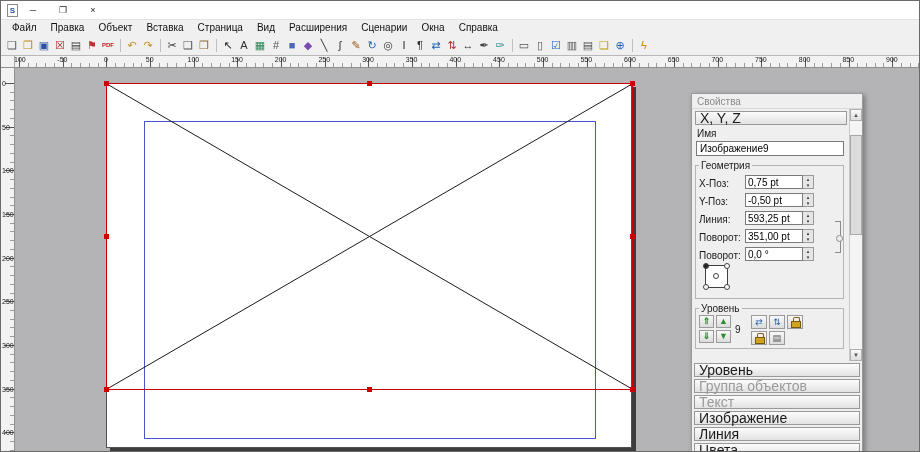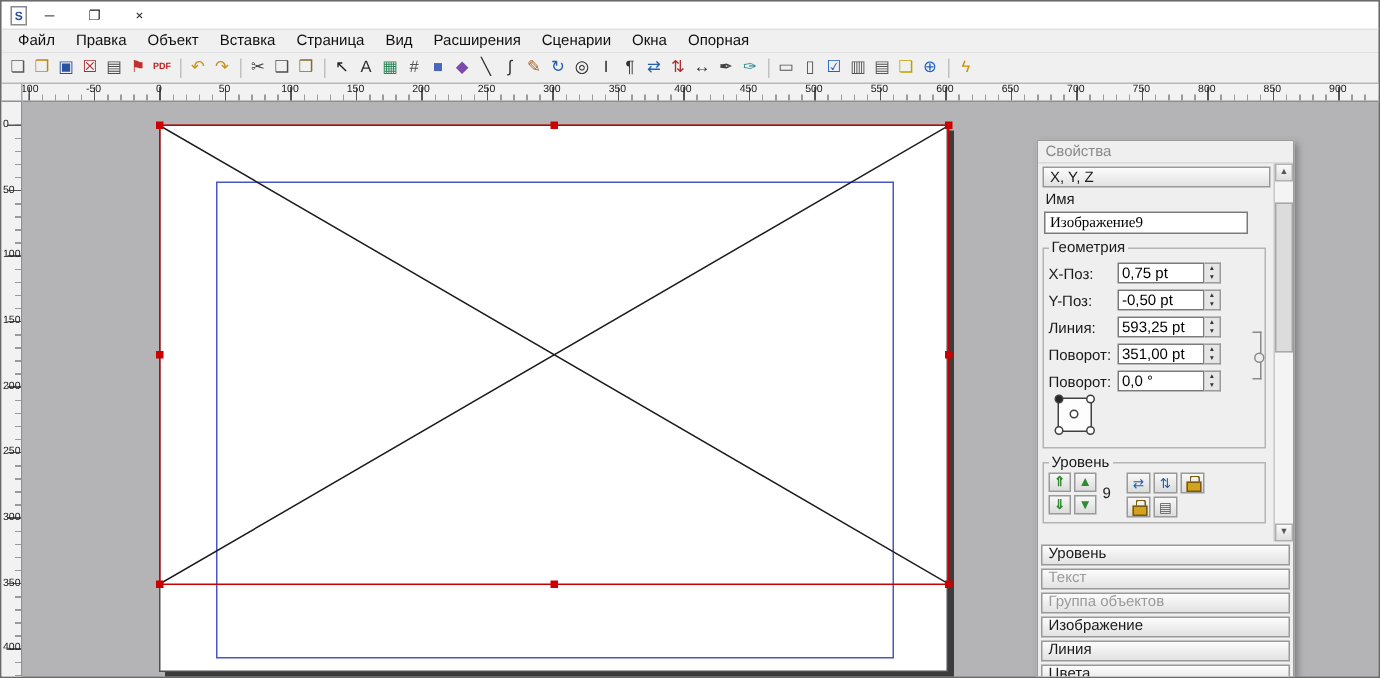--- a/index.html
+++ b/index.html
@@ -56,25 +56,25 @@
   .hnd{position:absolute;width:5px;height:5px;background:#cc0000}
   .hnd.tl{left:-3px;top:-3px}.hnd.tm{left:260px;top:-3px}.hnd.tr{right:-3px;top:-3px}
   .hnd.ml{left:-3px;top:150px}.hnd.mr{right:-3px;top:150px}
   .hnd.bl{left:-3px;bottom:-3px}.hnd.bm{left:260px;bottom:-3px}.hnd.br{right:-3px;bottom:-3px}
   
   .palette{position:absolute;left:690px;top:37px;width:172px;height:359px;background:#efefef;border:1px solid #9a9a9a;
            box-shadow:2px 2px 5px rgba(0,0,0,.35);z-index:6;overflow:hidden}
   .phead{height:15px;font-size:10px;color:#8a8a8a;padding:2px 0 0 5px;border-bottom:1px solid #dadada}
   .pscrollrow{display:flex;height:252px}
   .pcontent{flex:1;padding:0 0 0 2px;overflow:hidden}
-  .btnlike{border:1px solid #999;background:linear-gradient(#fcfcfc,#e2e2e2);font-size:10px;color:#1a1a1a}
+  .btnlike{border:1px solid #999;background:linear-gradient(#fcfcfc,#e2e2e2);font-size:14px;color:#1a1a1a}
   .xyz-tab{height:14px;line-height:13px;padding-left:4px;margin:2px 2px 3px 1px}
   .plabel{font-size:10px;margin:2px 0 2px 3px}
-  .name-input{display:block;width:136px;height:15px;margin:0 2px;border:1px solid #7a7a7a;background:#fff;
-              font-size:10px;font-family:Liberation Serif, serif;padding:0 3px}
+  .name-input{display:block;width:148px;height:15px;margin:0 2px;border:1px solid #7a7a7a;background:#fff;
+              font-size:10px;font-family:Liberation Sans, sans-serif;padding:0 3px}
   fieldset{border:1px solid #b4b4b4;margin:4px 5px 0 1px;padding:0 3px 3px 3px;position:relative}
   legend{font-size:10px;padding:0 2px;color:#1a1a1a}
   .geo-row{display:flex;align-items:flex-end;height:18px}
   .geo-label{width:46px;font-size:10px;flex:none}
   .geo-input{width:58px;height:14px;font-size:10px;border:1px solid #7a7a7a;background:#fff;padding:0 2px;font-family:inherit}
   .spin{width:11px;height:14px;display:flex;flex-direction:column;border:1px solid #9a9a9a;border-left:none;background:#e6e6e6}
   .spin span{flex:1;font-size:5px;line-height:6px;text-align:center;color:#333}
   .chain{position:absolute;right:2px;top:50px;width:6px;height:32px;border:1px solid #8a8a8a;border-left:none}
   .chain::after{content:"";position:absolute;right:-3px;top:13px;width:5px;height:5px;border:1px solid #8a8a8a;
                 border-radius:50%;background:#efefef}
@@ -132,21 +132,21 @@
 
   <span class="menu-item">Файл</span>
       <span class="menu-item">Правка</span>
       <span class="menu-item">Объект</span>
       <span class="menu-item">Вставка</span>
       <span class="menu-item">Страница</span>
       <span class="menu-item">Вид</span>
       <span class="menu-item">Расширения</span>
       <span class="menu-item">Сценарии</span>
       <span class="menu-item">Окна</span>
-      <span class="menu-item">Опорная</span>
+      <span class="menu-item">Справка</span>
     </div>
 
   <div class="toolbar">
 
   <span class="tool-btn" style="color: rgb(90, 90, 90);">
         <span class="tool-glyph">❏</span>
       </span>
       <span class="tool-btn" style="color: rgb(192, 136, 24);">
         <span class="tool-glyph">❐</span>
       </span>
@@ -434,22 +434,22 @@
           <div class="ps-track">
             <div class="ps-thumb"></div>
           </div>
           <div class="ps-down">▼</div>
         </div>
       </div>
 
       <div class="ptabs">
 
       <div class="btnlike ptab enabled">Уровень</div>
+          <div class="btnlike ptab disabled">Группа объектов</div>
           <div class="btnlike ptab disabled">Текст</div>
-          <div class="btnlike ptab disabled">Группа объектов</div>
           <div class="btnlike ptab enabled">Изображение</div>
           <div class="btnlike ptab enabled">Линия</div>
           <div class="btnlike ptab enabled">Цвета</div>
         </div>
     </div>
 
   </div>
 </div>
 
 </body></html>

